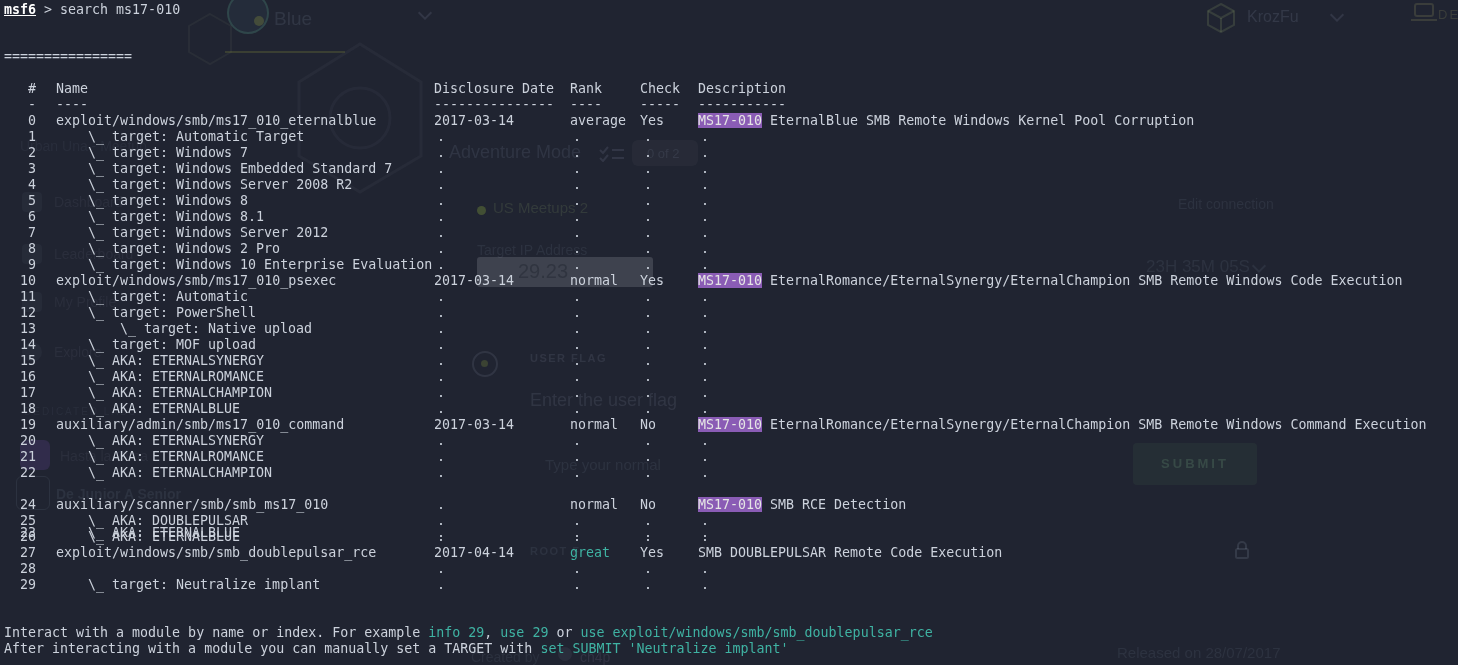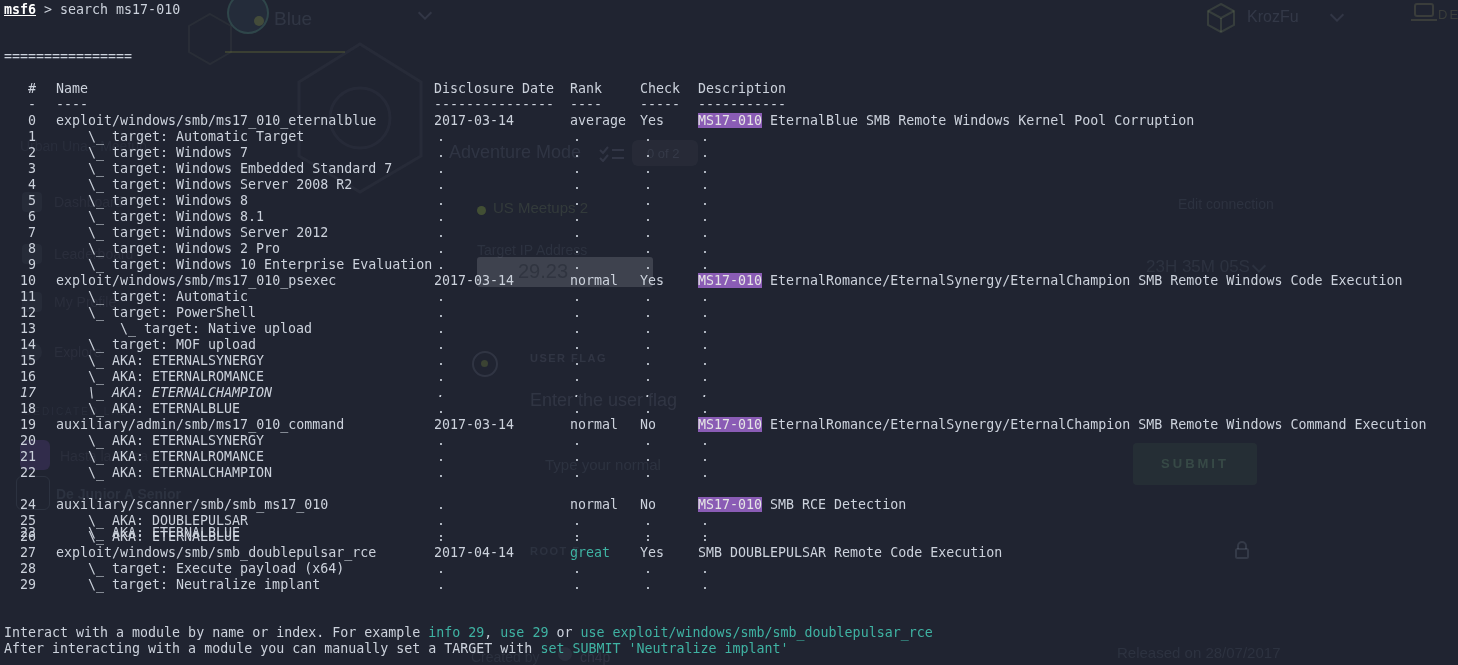--- a/index.html
+++ b/index.html
@@ -264,21 +264,21 @@
         <span class="col" style="left: 701px;">.</span>
       </div>
       <div class="line" style="top: 369px;">
         <span class="col num" style="left: 4px;">16</span>
         <span class="col" style="left: 88px;">\_ AKA: ETERNALROMANCE</span>
         <span class="col" style="left: 437px;">.</span>
         <span class="col" style="left: 573px;">.</span>
         <span class="col" style="left: 644px;">.</span>
         <span class="col" style="left: 701px;">.</span>
       </div>
-      <div class="line" style="top: 385px; font-style: italic;">
+      <div class="line" style="top: 385px;">
         <span class="col num" style="left: 4px;">17</span>
         <span class="col" style="left: 88px;">\_ AKA: ETERNALCHAMPION</span>
         <span class="col" style="left: 437px;">.</span>
         <span class="col" style="left: 573px;">.</span>
         <span class="col" style="left: 644px;">.</span>
         <span class="col" style="left: 701px;">.</span>
       </div>
       <div class="line" style="top: 401px;">
         <span class="col num" style="left: 4px;">18</span>
         <span class="col" style="left: 88px;">\_ AKA: ETERNALBLUE</span>
@@ -354,21 +354,20 @@
       <div class="line" style="top: 545px;">
         <span class="col num" style="left: 4px;">27</span>
         <span class="col" style="left: 56px;">exploit/windows/smb/smb_doublepulsar_rce</span>
         <span class="col" style="left: 434px;">2017-04-14</span>
         <span class="col teal" style="left: 570px;">great</span>
         <span class="col" style="left: 640px;">Yes</span>
         <span class="col" style="left: 698px;"><span>SMB DOUBLEPULSAR Remote Code Execution</span></span>
       </div>
       <div class="line" style="top: 561px;">
         <span class="col num" style="left: 4px;">28</span>
-        <span class="col" style="left: 88px;">\_ target: Execute payload (x64)</span>
         <span class="col" style="left: 437px;">.</span>
         <span class="col" style="left: 573px;">.</span>
         <span class="col" style="left: 644px;">.</span>
         <span class="col" style="left: 701px;">.</span>
       </div>
       <div class="line" style="top: 577px;">
         <span class="col num" style="left: 4px;">29</span>
         <span class="col" style="left: 88px;">\_ target: Neutralize implant</span>
         <span class="col" style="left: 437px;">.</span>
         <span class="col" style="left: 573px;">.</span>

